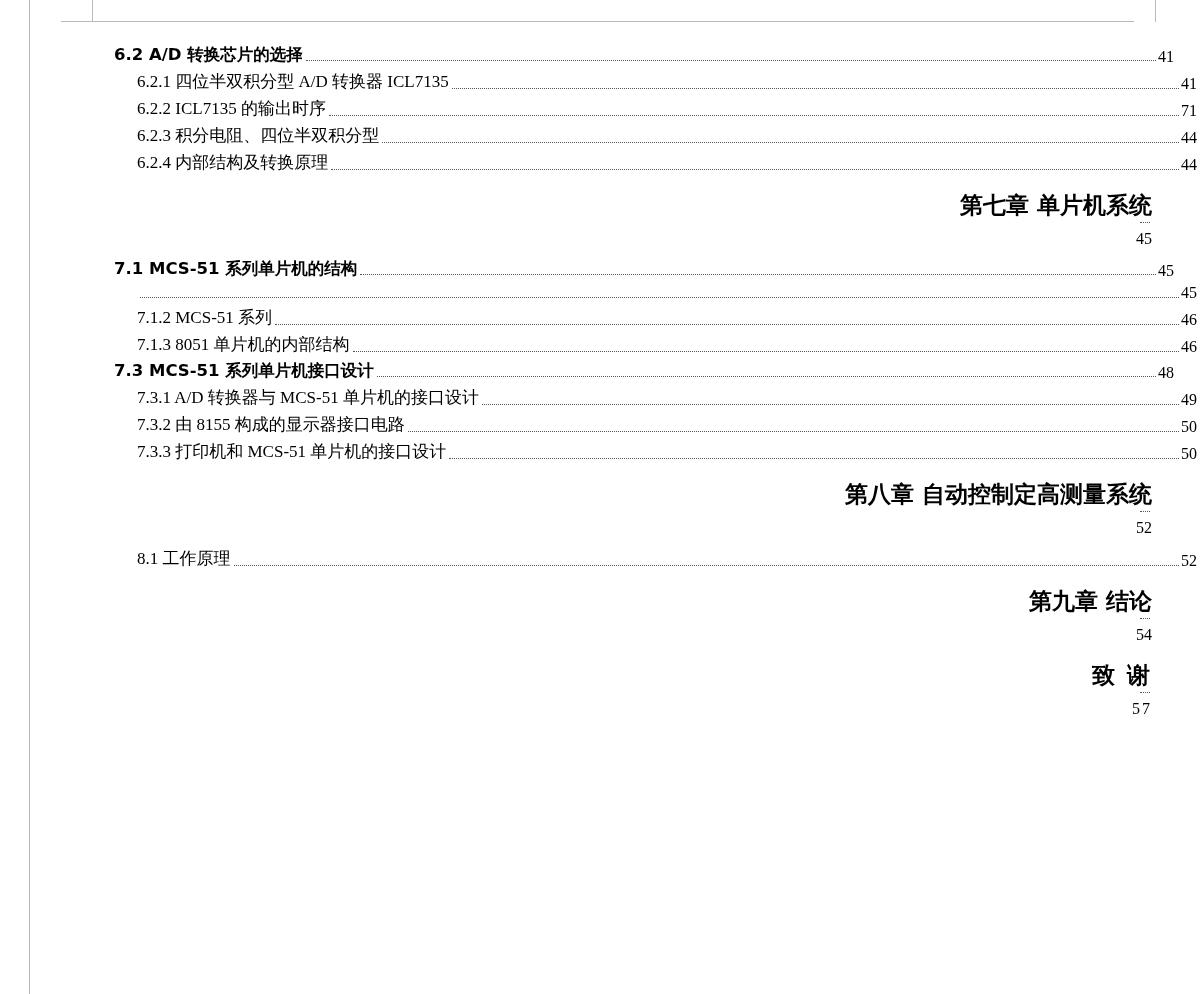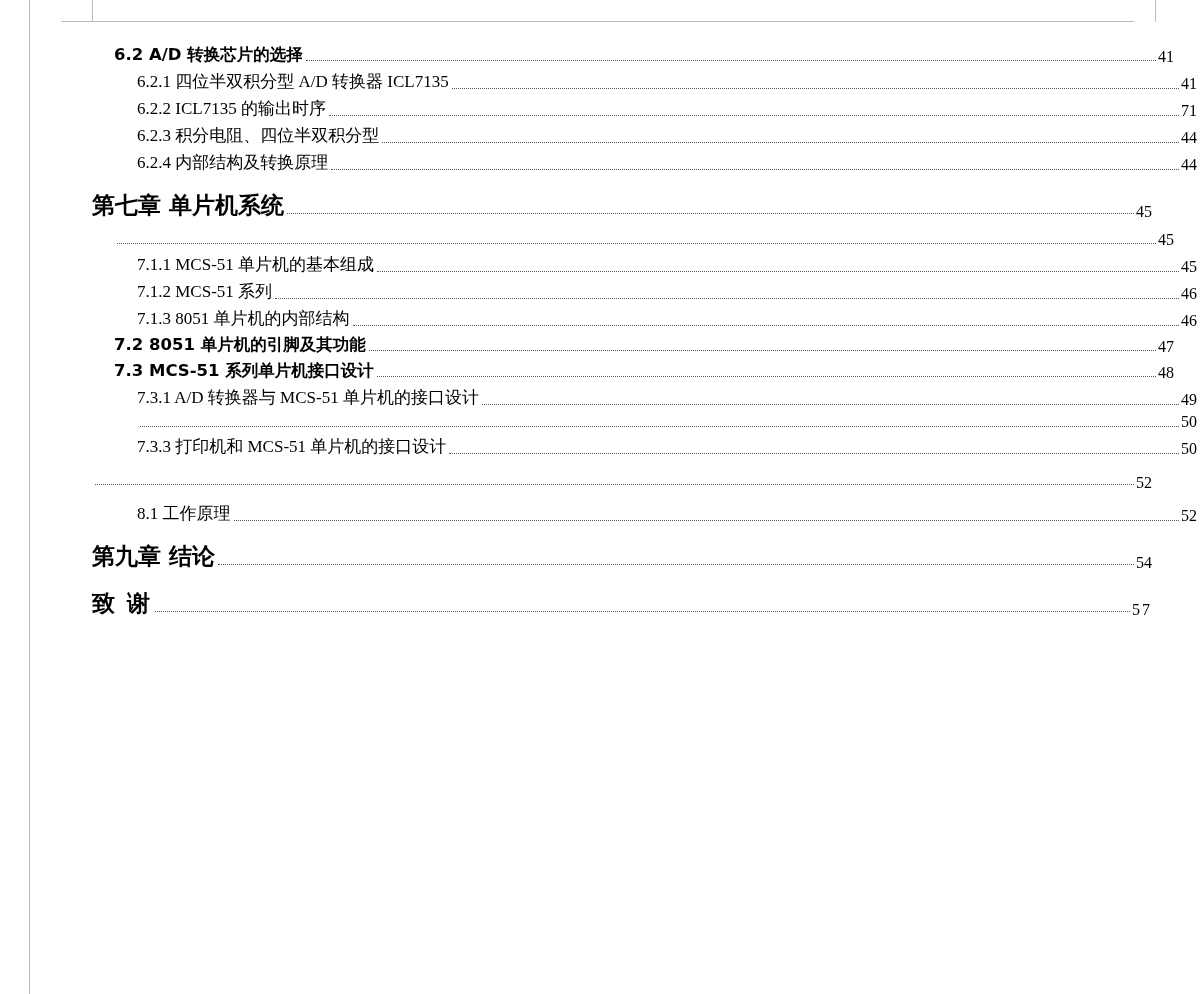--- a/index.html
+++ b/index.html
@@ -115,20 +115,21 @@
   .lvl3 .toc-page { font-size: 16px; }
 
   
   .lvl1 {
     font-family: "DejaVu Serif", serif;
     font-weight: bold;
     font-size: 23px;
     padding-left: 0px;
     margin-top: 16px;
     margin-bottom: 10px;
+    flex-direction: column;
   }
   .lvl1 .toc-page {
     font-family: "Liberation Serif", serif;
     font-weight: normal;
     font-size: 16px;
   }
   .lvl1 .toc-dots { margin-bottom: 7px; }
 
   
   .lvl1.spaced { letter-spacing: 2px; }
@@ -177,72 +178,69 @@
       <span class="toc-page">44</span>
     </div>
 
     <div class="toc-row lvl1">
       <span class="toc-title">第七章  单片机系统</span>
       <span class="toc-dots"></span>
       <span class="toc-page">45</span>
     </div>
 
     <div class="toc-row lvl2">
+      <span class="toc-title">7.1  MCS-51 系列单片机的结构</span>
       <span class="toc-dots"></span>
       <span class="toc-page">45</span>
     </div>
 
     <div class="toc-row lvl3">
-      <span class="toc-title">7.1.1 MCS-51 单片机的基本组成</span>
       <span class="toc-dots"></span>
       <span class="toc-page">45</span>
     </div>
 
     <div class="toc-row lvl3">
       <span class="toc-title">7.1.2 MCS-51 系列</span>
       <span class="toc-dots"></span>
       <span class="toc-page">46</span>
     </div>
 
     <div class="toc-row lvl3">
       <span class="toc-title">7.1.3 8051 单片机的内部结构</span>
       <span class="toc-dots"></span>
       <span class="toc-page">46</span>
     </div>
 
-    <div class="toc-row lvl2">
-      <span class="toc-title">7.2 8051 单片机的引脚及其功能</span>
-      <span class="toc-dots"></span>
-      <span class="toc-page">47</span>
-    </div>
 
     <div class="toc-row lvl2">
       <span class="toc-title">7.3  MCS-51 系列单片机接口设计</span>
       <span class="toc-dots"></span>
       <span class="toc-page">48</span>
     </div>
 
     <div class="toc-row lvl3">
       <span class="toc-title">7.3.1 A/D 转换器与 MCS-51 单片机的接口设计</span>
       <span class="toc-dots"></span>
       <span class="toc-page">49</span>
     </div>
 
     <div class="toc-row lvl3">
+      <span class="toc-title">7.3.2 由 8155 构成的显示器接口电路</span>
       <span class="toc-dots"></span>
       <span class="toc-page">50</span>
     </div>
 
     <div class="toc-row lvl3">
       <span class="toc-title">7.3.3 打印机和 MCS-51 单片机的接口设计</span>
       <span class="toc-dots"></span>
       <span class="toc-page">50</span>
     </div>
 
     <div class="toc-row lvl1">
+      <span class="toc-title">第八章 自动控制定高测量系统</span>
       <span class="toc-dots"></span>
       <span class="toc-page">52</span>
     </div>
 
     <div class="toc-row lvl3">
       <span class="toc-title">8.1 工作原理</span>
       <span class="toc-dots"></span>
       <span class="toc-page">52</span>
     </div>
 

